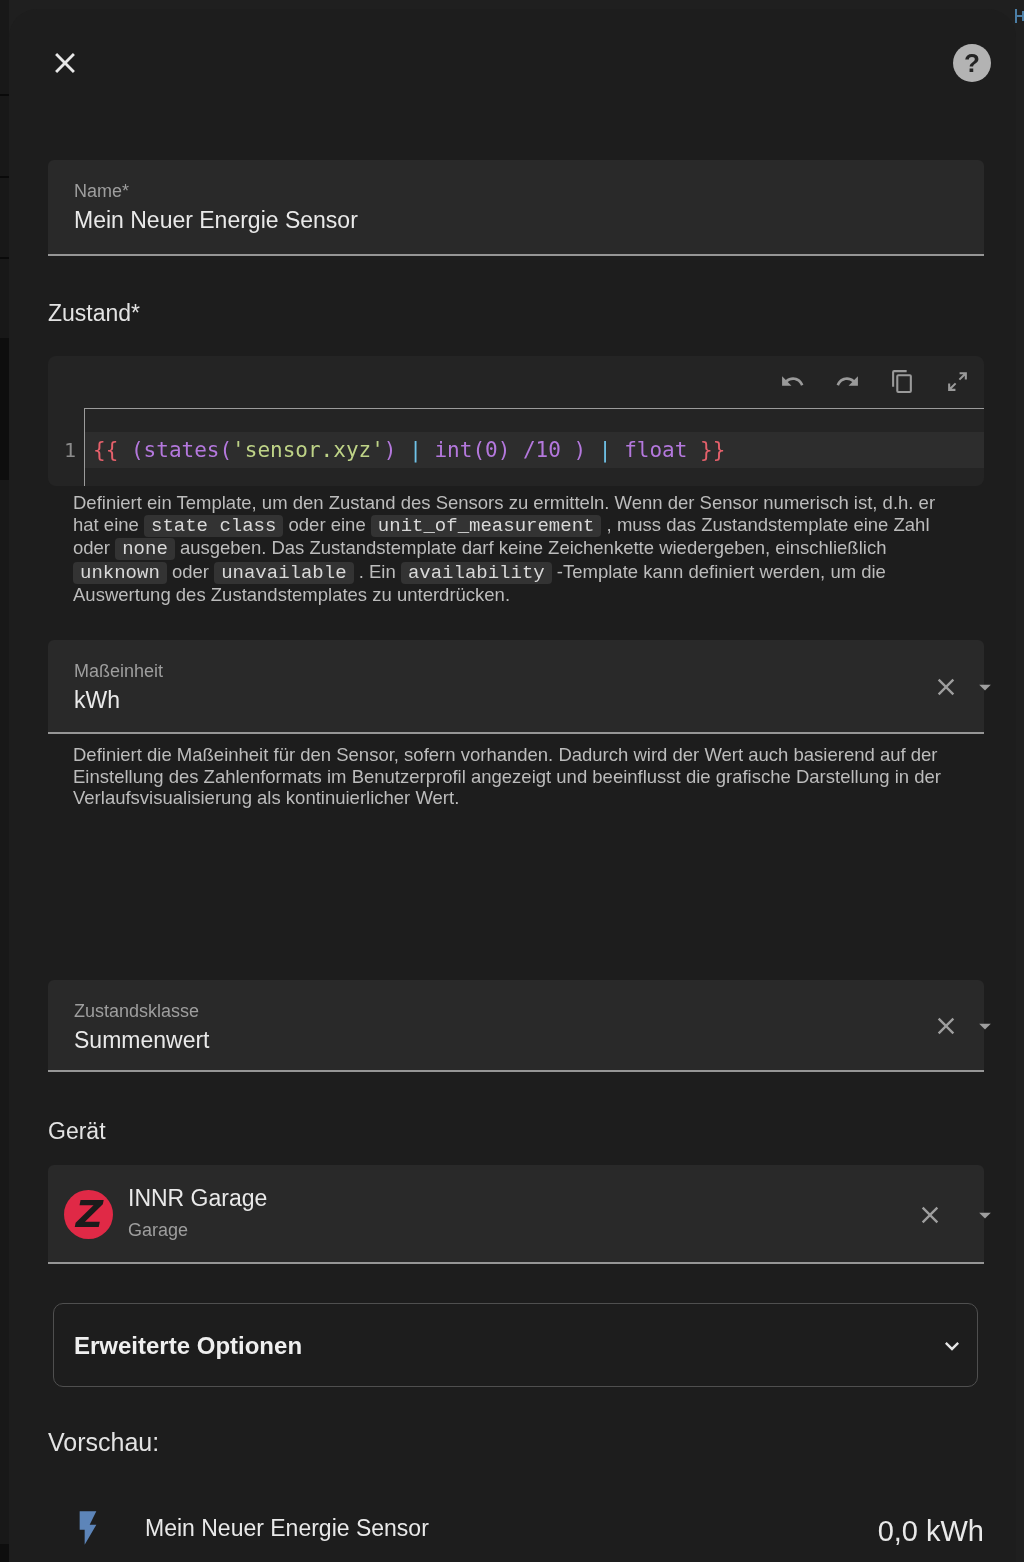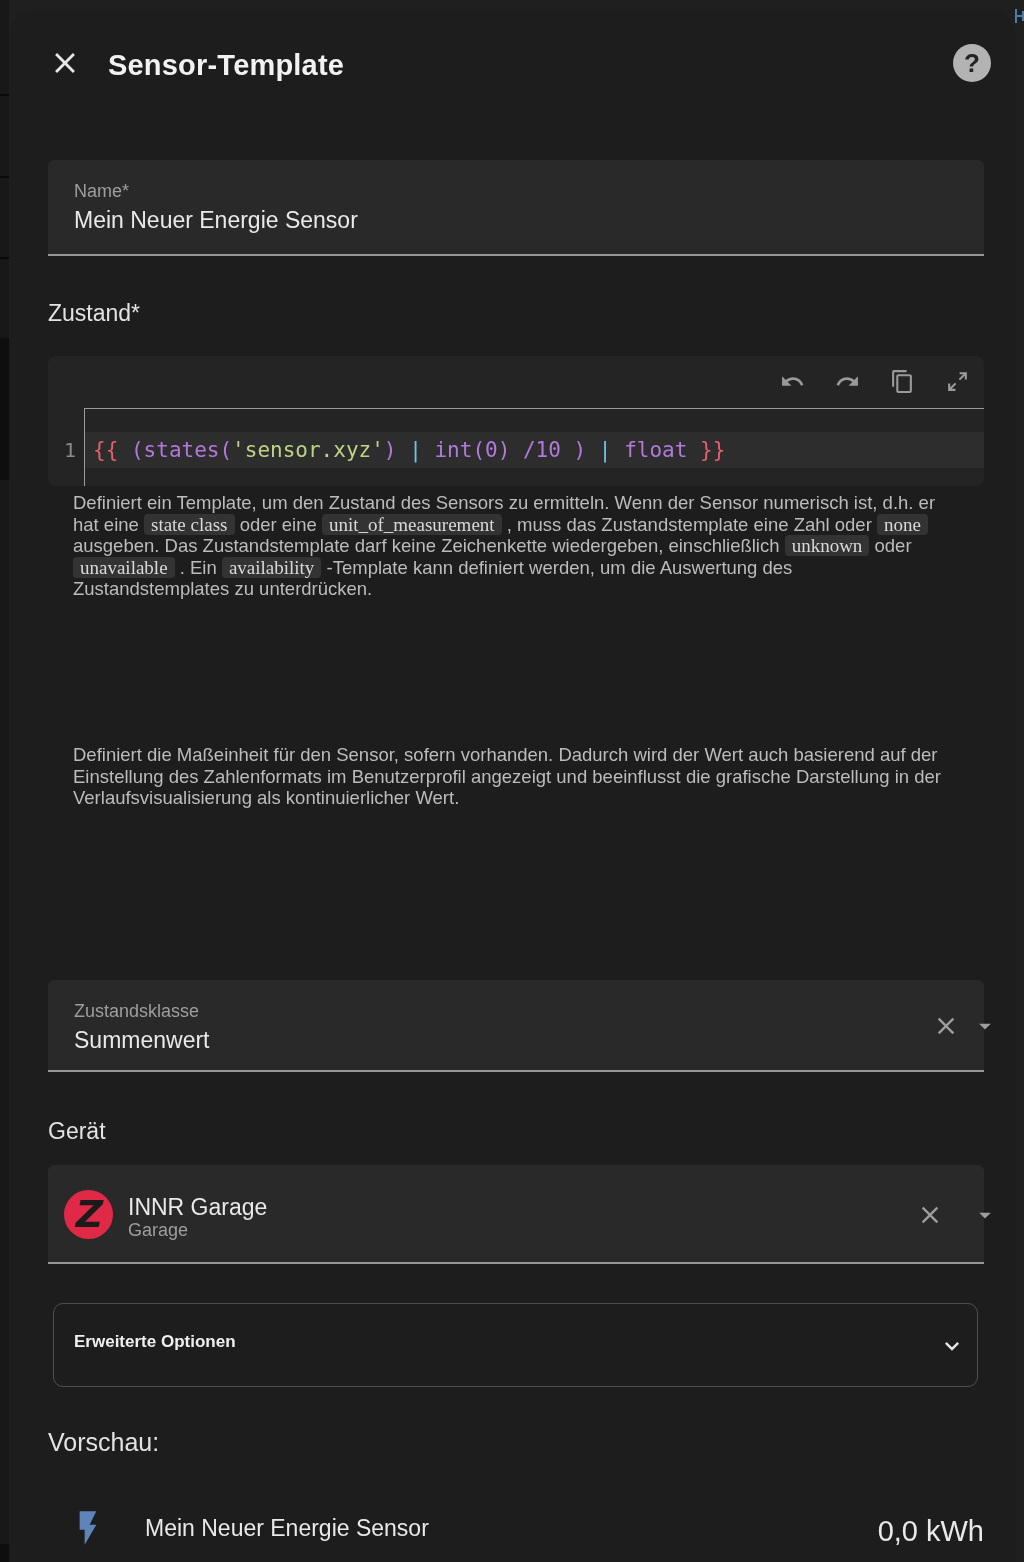--- a/index.html
+++ b/index.html
@@ -53,33 +53,33 @@
   .ed-linenum { position:absolute; left:0; top:24px; width:28px; text-align:right; font-family:"DejaVu Sans Mono", monospace; font-size:20px; color:var(--line-number); line-height:36px; }
   .ed-activeline { position:absolute; left:37px; top:24px; width:899px; height:36px; background:var(--active-line); }
   .ed-code { position:absolute; left:45px; top:24px; font-family:"DejaVu Sans Mono", monospace; font-size:21px; line-height:36px; white-space:pre; color:var(--tok-plain); }
   .tok-red { color:var(--tok-red); }
   .tok-purple { color:var(--tok-purple); }
   .tok-green { color:var(--tok-green); }
   .tok-blue { color:var(--tok-blue); }
 
   
   .helper { position:absolute; left:64px; width:872px; font-size:18.5px; line-height:21.5px; color:var(--helper); }
-  .icode { font-family:Liberation Serif, serif; font-size:19px; background:var(--icode-bg); color:var(--icode-fg); border-radius:4px; padding:0 7px; }
+  .icode { font-family:Liberation Mono, monospace; font-size:19px; background:var(--icode-bg); color:var(--icode-fg); border-radius:4px; padding:0 7px; }
 
   
   .device-logo { position:absolute; left:16px; top:25px; width:49px; height:49px; }
-  .dev-name { position:absolute; left:80px; top:29px; font-size:23px; color:var(--value); }
+  .dev-name { position:absolute; left:80px; top:20px; font-size:23px; color:var(--value); }
   .dev-area { position:absolute; left:80px; top:55px; font-size:18px; color:var(--label); }
 
   
   .advanced {
     position:absolute; left:44px; top:1294px; width:925px; height:84px;
     border:1px solid var(--advanced-border); border-radius:10px; cursor:pointer;
   }
-  .advanced .adv-label { position:absolute; left:20px; top:28px; font-size:17px; font-weight:bold; color:#efefef; }
+  .advanced .adv-label { position:absolute; left:20px; top:28px; font-size:24px; font-weight:bold; color:#efefef; }
   .advanced .chev { position:absolute; left:884px; top:28px; width:28px; height:28px; }
 
   
   .preview-row { position:absolute; left:39px; top:1492px; width:936px; height:54px; }
   .bolt { position:absolute; left:20px; top:6px; width:40px; height:42px; }
   .prev-name { position:absolute; left:97px; top:14px; font-size:23px; color:var(--value); }
   .prev-value { position:absolute; right:0px; top:14px; font-size:29px; color:var(--value); }
 </style>
 </head>
 <body>
@@ -98,21 +98,20 @@
   <svg class="bg-corner-glyph" width="10" height="16">
     <path d="M2,1 V15 M2,8 H9 M9,3 V13" stroke="#4b7ea6" stroke-width="2" fill="none"></path>
   </svg>
 
   <div id="dialog">
 
     <div class="dlg-header">
       <svg class="close-btn" viewBox="0 0 24 24">
         <path d="M19,6.41L17.59,5L12,10.59L6.41,5L5,6.41L10.59,12L5,17.59L6.41,19L12,13.41L17.59,19L19,17.59L13.41,12L19,6.41Z" fill="#e8e8e8"></path>
       </svg>
-      <div class="dlg-title">Sensor-Template</div>
       <div class="help-btn">?</div>
     </div>
 
     <div class="field" style="top:151px; height:96px">
       <span class="f-label">Name*</span>
       <span class="f-value">Mein Neuer Energie Sensor</span>
     </div>
 
     <div class="heading" style="top:291px">Zustand*</div>
 
@@ -135,20 +134,30 @@
         <div class="ed-topline"></div>
         <div class="ed-gutter-line"></div>
         <div class="ed-linenum">1</div>
         <div class="ed-activeline"></div>
         <div class="ed-code"><span class="tok-red">{{</span><span> </span><span class="tok-purple">(states(</span><span class="tok-green">'sensor.xyz'</span><span class="tok-purple">)</span><span> </span><span class="tok-blue">|</span><span> </span><span class="tok-purple">int(0)</span><span> </span><span class="tok-purple">/10</span><span class="tok-purple"> )</span><span> </span><span class="tok-blue">|</span><span> </span><span class="tok-purple">float</span><span> </span><span class="tok-red">}}</span></div>
       </div>
     </div>
 
     <div class="helper" style="top:483px"><span>Definiert ein Template, um den Zustand des Sensors zu ermitteln. Wenn der Sensor numerisch ist, d.h. er hat eine </span><span class="icode">state class</span><span> oder eine </span><span class="icode">unit_of_measurement</span><span> , muss das Zustandstemplate eine Zahl oder </span><span class="icode">none</span><span> ausgeben. Das Zustandstemplate darf keine Zeichenkette wiedergeben, einschließlich </span><span class="icode">unknown</span><span> oder </span><span class="icode">unavailable</span><span> . Ein </span><span class="icode">availability</span><span> -Template kann definiert werden, um die Auswertung des Zustandstemplates zu unterdrücken.</span></div>
 
+    <div class="field" style="top:631px; height:94px">
+      <span class="f-label">Maßeinheit</span>
+      <span class="f-value">kWh</span>
+      <svg class="x-btn" style="left:884px; top:33px" viewBox="0 0 24 24">
+        <path d="M19,6.41L17.59,5L12,10.59L6.41,5L5,6.41L10.59,12L5,17.59L6.41,19L12,13.41L17.59,19L19,17.59L13.41,12L19,6.41Z" fill="#9e9e9e"></path>
+      </svg>
+      <svg class="caret-btn" style="left:923px; top:33px" viewBox="0 0 24 24">
+        <path d="M7,10L12,15L17,10H7Z" fill="#9e9e9e"></path>
+      </svg>
+    </div>
     <div class="helper" style="top:735px">Definiert die Maßeinheit für den Sensor, sofern vorhanden. Dadurch wird der Wert auch basierend auf der Einstellung des Zahlenformats im Benutzerprofil angezeigt und beeinflusst die grafische Darstellung in der Verlaufsvisualisierung als kontinuierlicher Wert.</div>
 
 
     <div class="field" style="top:971px; height:92px">
       <span class="f-label">Zustandsklasse</span>
       <span class="f-value">Summenwert</span>
       <svg class="x-btn" style="left:884px; top:32px" viewBox="0 0 24 24">
         <path d="M19,6.41L17.59,5L12,10.59L6.41,5L5,6.41L10.59,12L5,17.59L6.41,19L12,13.41L17.59,19L19,17.59L13.41,12L19,6.41Z" fill="#9e9e9e"></path>
       </svg>
       <svg class="caret-btn" style="left:923px; top:32px" viewBox="0 0 24 24">

